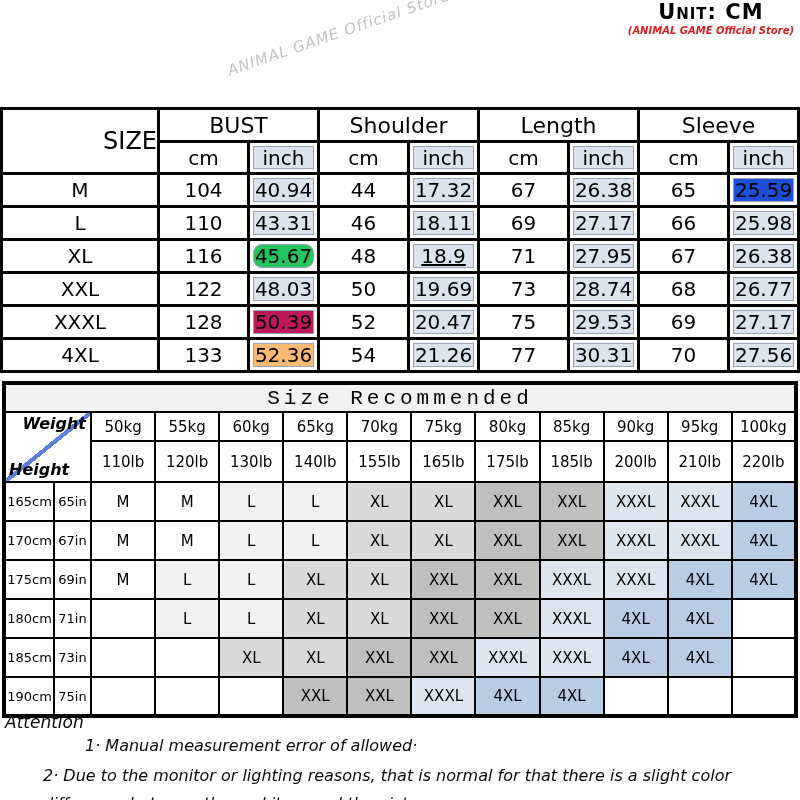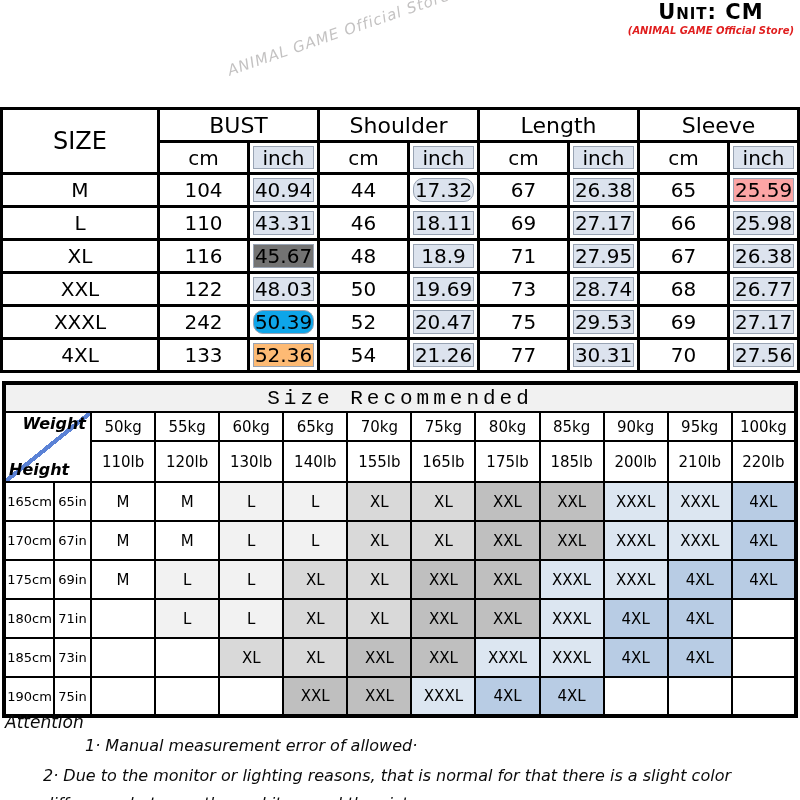--- a/index.html
+++ b/index.html
@@ -17,21 +17,21 @@
   .unit-block{position:absolute;top:1px;right:6px;text-align:center;}
   .unit{font-variant:small-caps;font-weight:bold;font-size:21px;letter-spacing:1px;line-height:1.1;}
   .store{font-size:10px;font-weight:bold;font-style:italic;line-height:1.3;}
 
   
   table{border-collapse:collapse;table-layout:fixed;}
   .size-table{position:absolute;left:0;top:107px;width:800px;text-align:center;}
   .size-table th,.size-table td{border:3px solid #000;padding:0;font-weight:normal;}
   .size-table thead tr.grp{height:33px;font-size:22px;}
   .size-table thead tr.units{height:32px;font-size:20px;}
-  .size-table th.corner{font-size:24px;}
+  .size-table th.corner{font-size:24px;text-align:right;}
   .size-table tbody tr{height:33px;font-size:20px;}
   .size-table .inch{position:relative;}
   .size-table .shade{position:absolute;left:3px;right:3px;top:3px;bottom:3px;
         display:flex;align-items:center;justify-content:center;
         border:1px solid #99a4b4;}
 
   
   .rec-table{position:absolute;left:2px;top:381px;width:796px;text-align:center;
              border:4px solid #000;}
   .rec-table td{border:2px solid #000;padding:0;}
@@ -106,29 +106,29 @@
       </thead>
     <tbody id="size-tbody">
         <tr>
           <th>M</th>
           <td>104</td>
           <td class="inch">
             <div class="shade" style="background: rgb(220, 227, 238);">40.94</div>
           </td>
           <td>44</td>
           <td class="inch">
-            <div class="shade" style="background: rgb(220, 227, 238); border-radius: 10px;">17.32</div>
+            <div class="shade" style="background: rgb(220, 227, 238);">17.32</div>
           </td>
           <td>67</td>
           <td class="inch">
             <div class="shade" style="background: rgb(220, 227, 238);">26.38</div>
           </td>
           <td>65</td>
           <td class="inch">
-            <div class="shade" style="background: #fca5a5;">25.59</div>
+            <div class="shade" style="background: #1d4ed8;">25.59</div>
           </td>
         </tr>
         <tr>
           <th>L</th>
           <td>110</td>
           <td class="inch">
             <div class="shade" style="background: rgb(220, 227, 238);">43.31</div>
           </td>
           <td>46</td>
           <td class="inch">
@@ -140,25 +140,25 @@
           </td>
           <td>66</td>
           <td class="inch">
             <div class="shade" style="background: rgb(220, 227, 238);">25.98</div>
           </td>
         </tr>
         <tr>
           <th>XL</th>
           <td>116</td>
           <td class="inch">
-            <div class="shade" style="background: #737373;">45.67</div>
+            <div class="shade" style="background: #22c55e; border-radius: 9px;">45.67</div>
           </td>
           <td>48</td>
           <td class="inch">
-            <div class="shade" style="background: rgb(220, 227, 238);">18.9</div>
+            <div class="shade" style="background: rgb(220, 227, 238); text-decoration: underline;">18.9</div>
           </td>
           <td>71</td>
           <td class="inch">
             <div class="shade" style="background: rgb(220, 227, 238);">27.95</div>
           </td>
           <td>67</td>
           <td class="inch">
             <div class="shade" style="background: rgb(220, 227, 238);">26.38</div>
           </td>
         </tr>
@@ -176,23 +176,23 @@
           <td class="inch">
             <div class="shade" style="background: rgb(220, 227, 238);">28.74</div>
           </td>
           <td>68</td>
           <td class="inch">
             <div class="shade" style="background: rgb(220, 227, 238);">26.77</div>
           </td>
         </tr>
         <tr>
           <th>XXXL</th>
-          <td>242</td>
-          <td class="inch">
-            <div class="shade" style="background: #0ea5e9; border-radius: 10px;">50.39</div>
+          <td>128</td>
+          <td class="inch">
+            <div class="shade" style="background: #be185d;">50.39</div>
           </td>
           <td>52</td>
           <td class="inch">
             <div class="shade" style="background: rgb(220, 227, 238);">20.47</div>
           </td>
           <td>75</td>
           <td class="inch">
             <div class="shade" style="background: rgb(220, 227, 238);">29.53</div>
           </td>
           <td>69</td>

